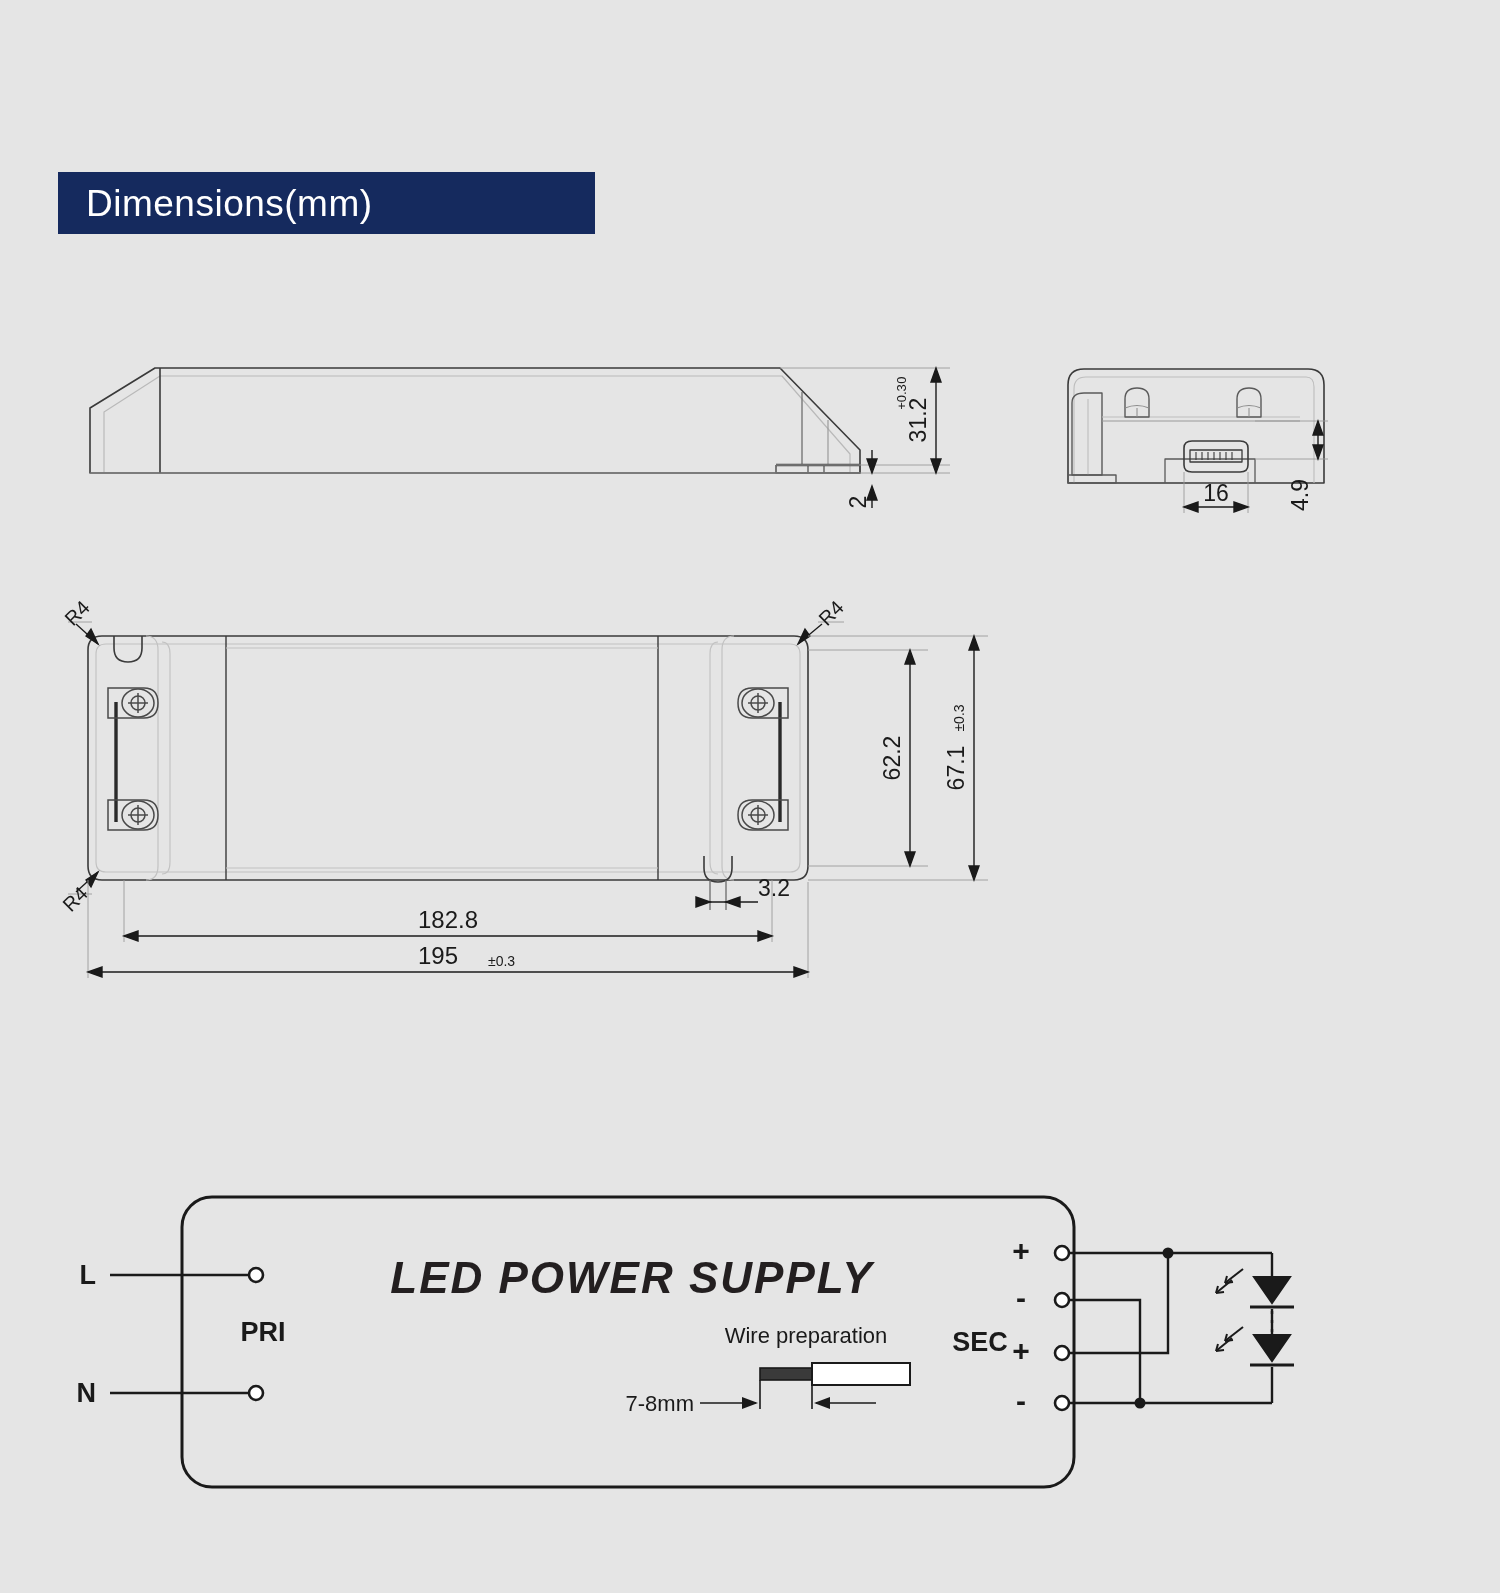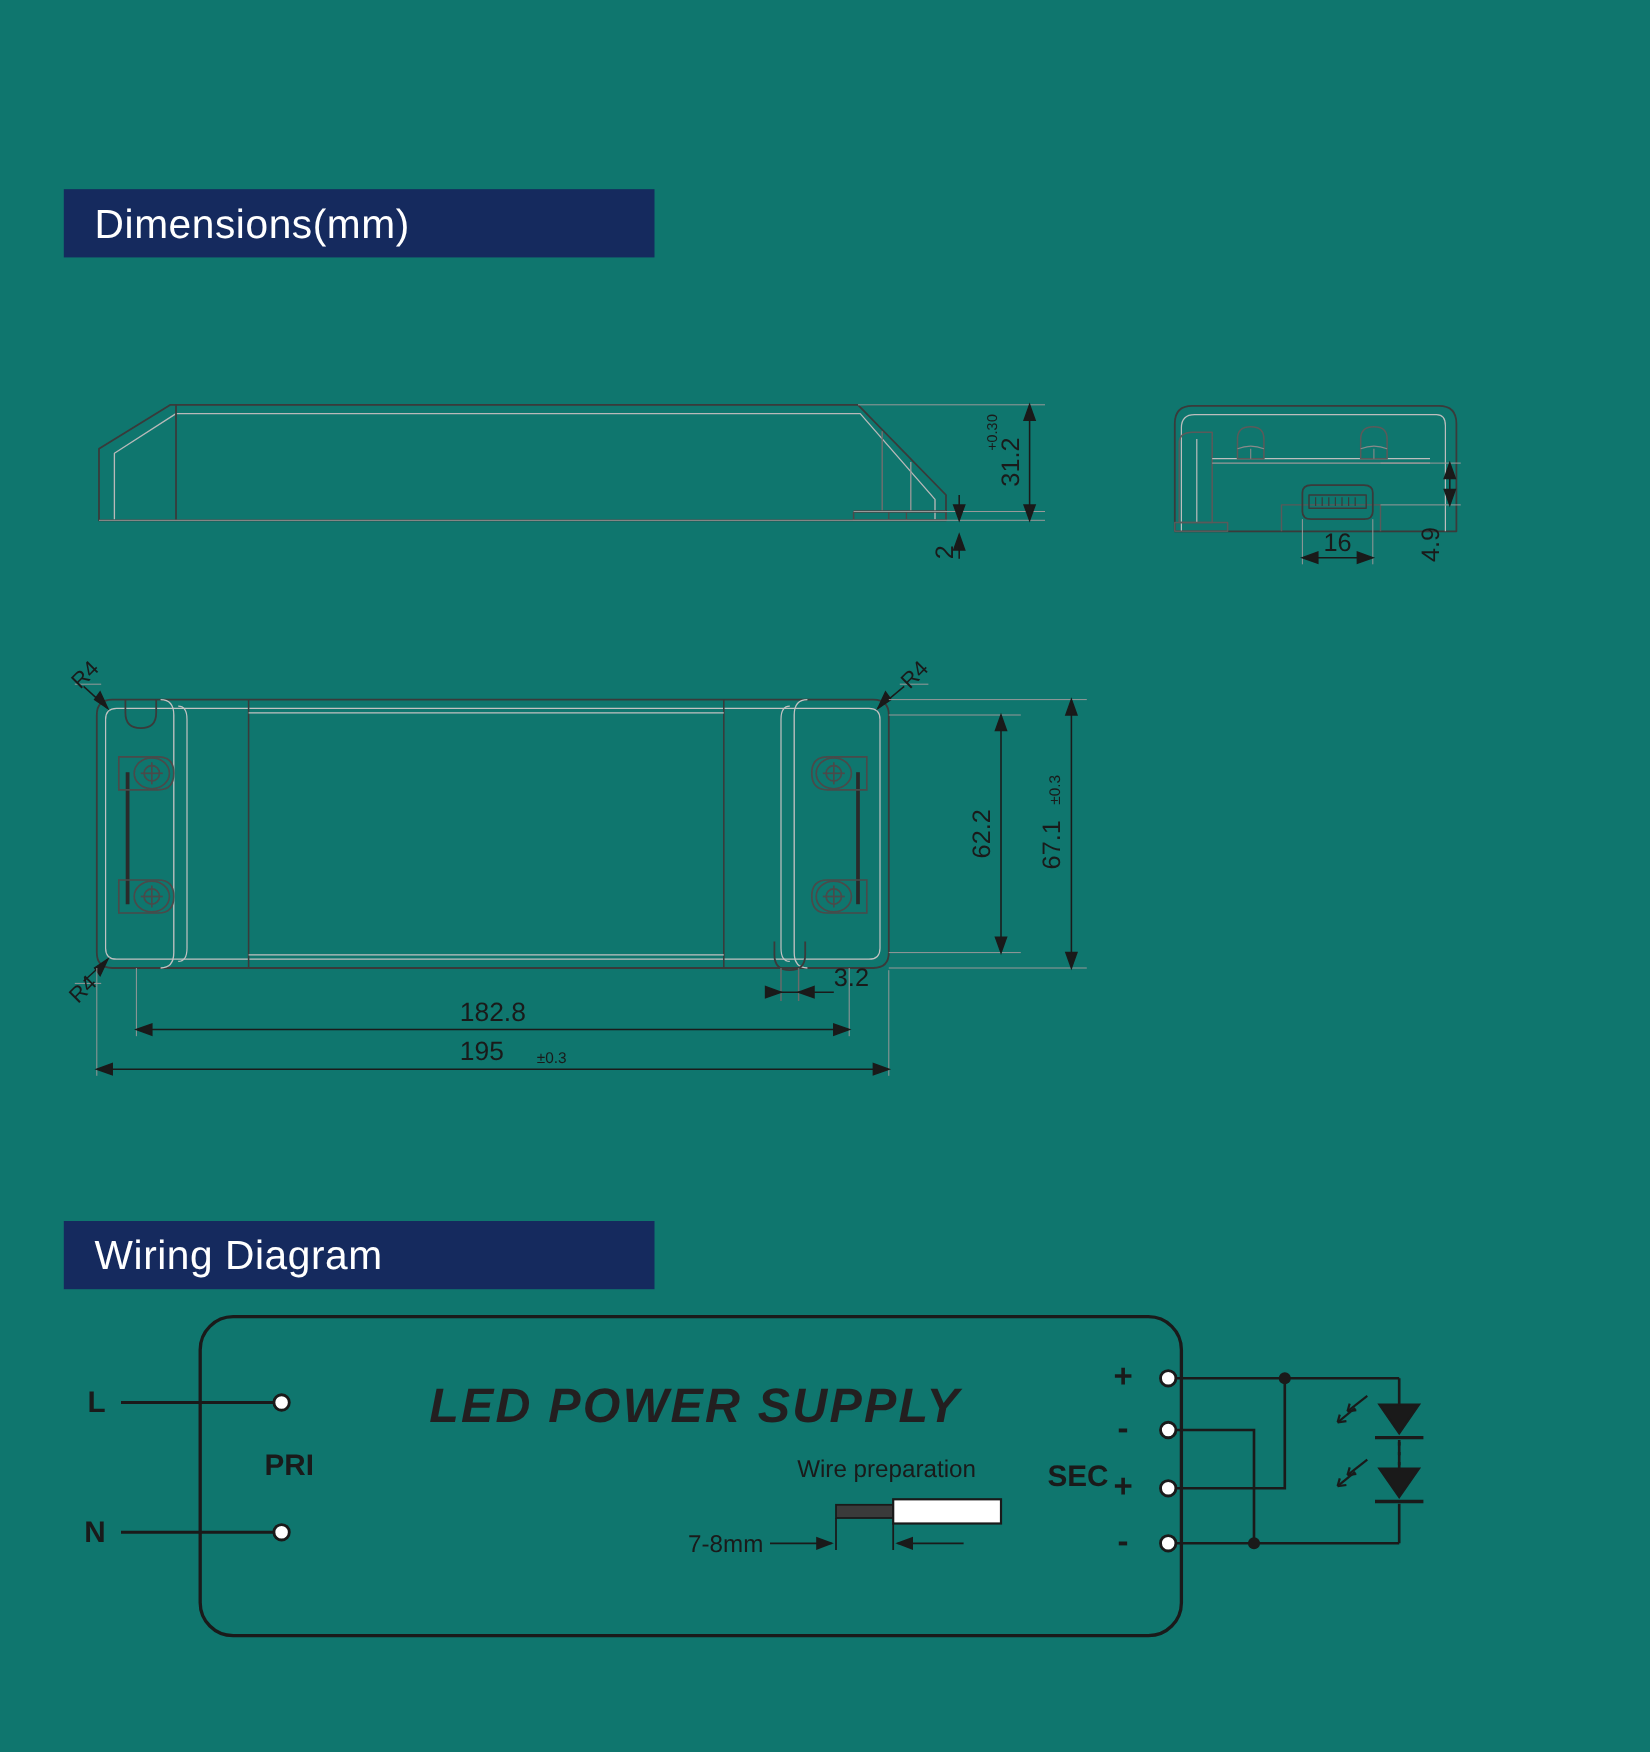--- a/index.html
+++ b/index.html
@@ -5,21 +5,21 @@
   * { box-sizing: border-box; }
   html, body {
     margin: 0; padding: 0;
     background: #ffffff;
     font-family: "Liberation Sans", sans-serif;
   }
   #page {
     position: relative;
     width: 1500px;
     height: 1593px;
-    background: #0f766e;
+    background: #e5e5e5;
     overflow: hidden;
   }
 
   
   .section-header {
     position: absolute;
     background: #152a5e;
     display: flex;
     align-items: center;
     padding-left: 28px;
@@ -265,23 +265,20 @@
       <g stroke="#1a1a1a" stroke-width="1.4" fill="#1a1a1a">
         <path d="M34 362 L746 362" fill="none"></path>
         <path d="M30 362 L44 357 L44 367 Z"></path>
         <path d="M750 362 L736 357 L736 367 Z"></path>
       </g>
       <text x="380" y="354" text-anchor="middle" font-family="'Liberation Sans',sans-serif" font-size="24" fill="#1a1a1a">195</text>
       <text x="430" y="356" text-anchor="start" font-family="'Liberation Sans',sans-serif" font-size="14" fill="#1a1a1a">±0.3</text>
     </svg>
   </div>
 
-  <div class="section-header" id="header-wiring">
-    <span>Wiring Diagram</span>
-  </div>
 
   <div id="wiring-area">
     <svg width="1500" height="330" viewBox="0 0 1500 330">
 
       <rect x="182" y="12" width="892" height="290" rx="30" ry="30" fill="none" stroke="#1a1a1a" stroke-width="3"></rect>
 
       <g stroke="#1a1a1a" stroke-width="2.6" fill="none">
         <path d="M110 90 L250 90"></path>
         <path d="M110 208 L250 208"></path>
       </g>

